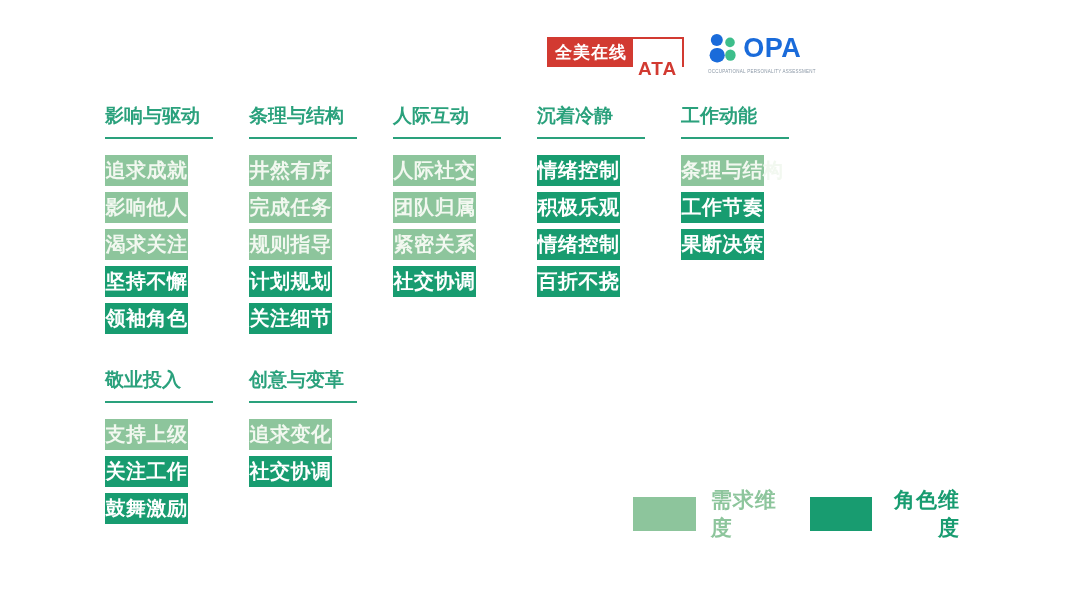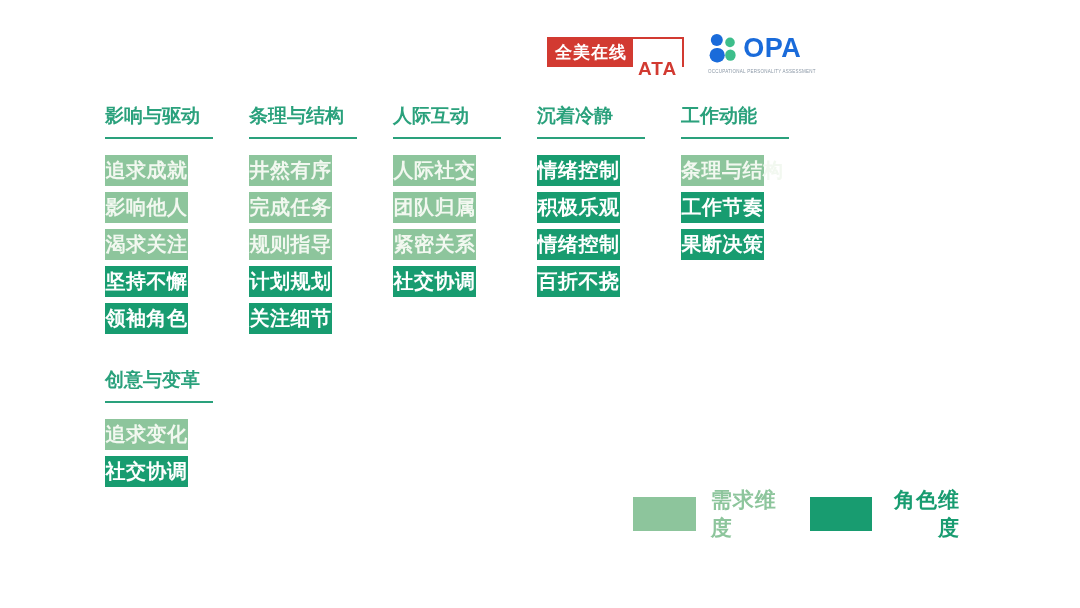--- a/index.html
+++ b/index.html
@@ -117,20 +117,29 @@
         <div class="group-underline"></div>
         <div class="tags">
           <div class="tag need">条理与结构</div>
           <div class="tag role">工作节奏</div>
           <div class="tag role">果断决策</div>
         </div>
       </div>
     </div>
   <div id="groups-row2" class="groups-row">
       <div class="group">
+        <div class="group-title">敬业投入</div>
+        <div class="group-underline"></div>
+        <div class="tags">
+          <div class="tag need">支持上级</div>
+          <div class="tag role">关注工作</div>
+          <div class="tag role">鼓舞激励</div>
+        </div>
+      </div>
+      <div class="group">
         <div class="group-title">创意与变革</div>
         <div class="group-underline"></div>
         <div class="tags">
           <div class="tag need">追求变化</div>
           <div class="tag role">社交协调</div>
         </div>
       </div>
     </div>
 
   <div class="legend" id="legend">

